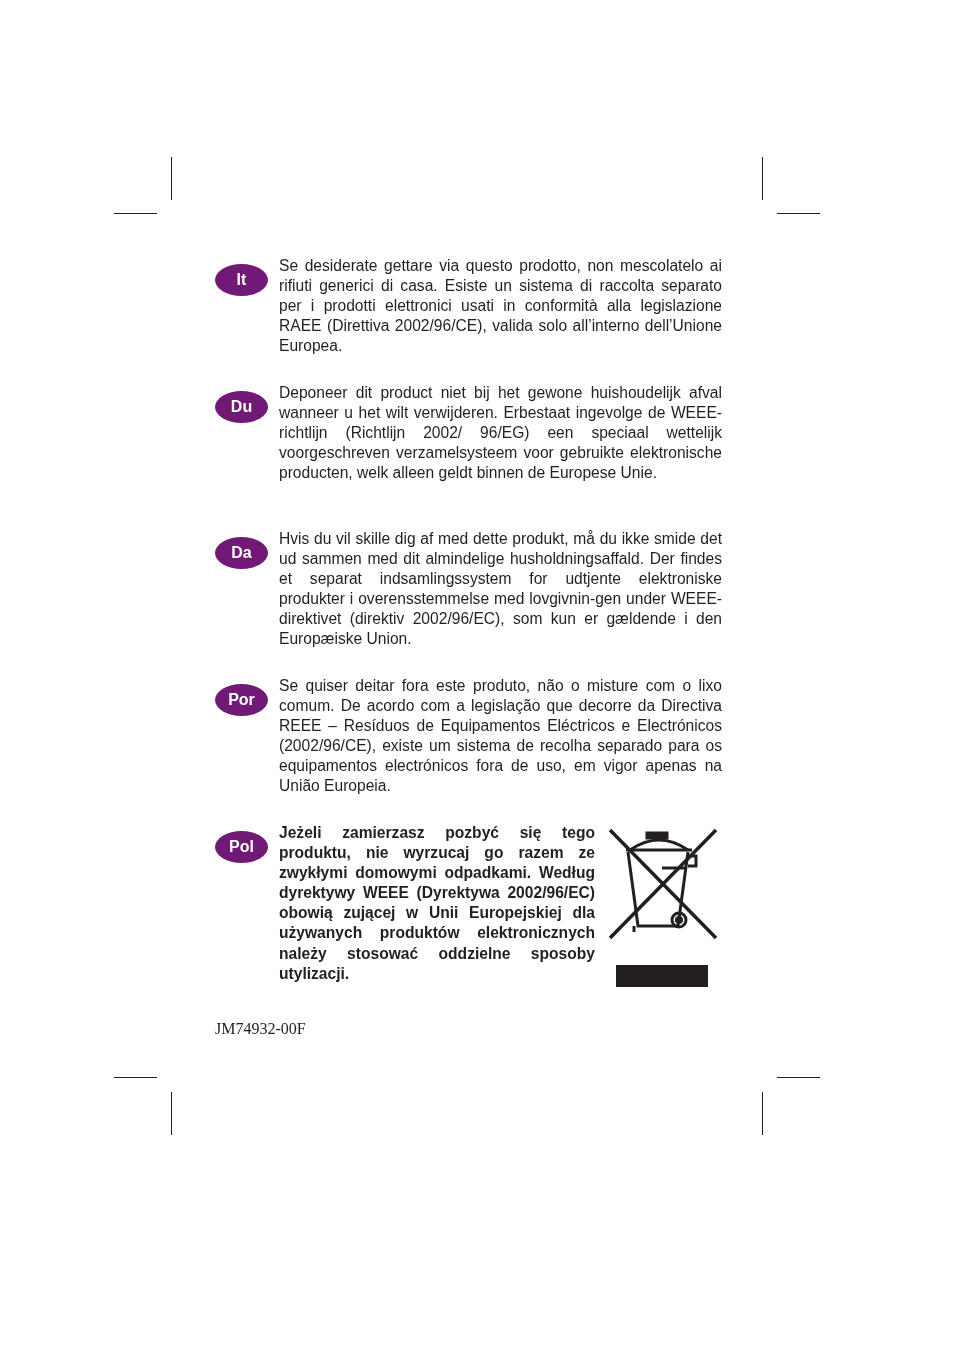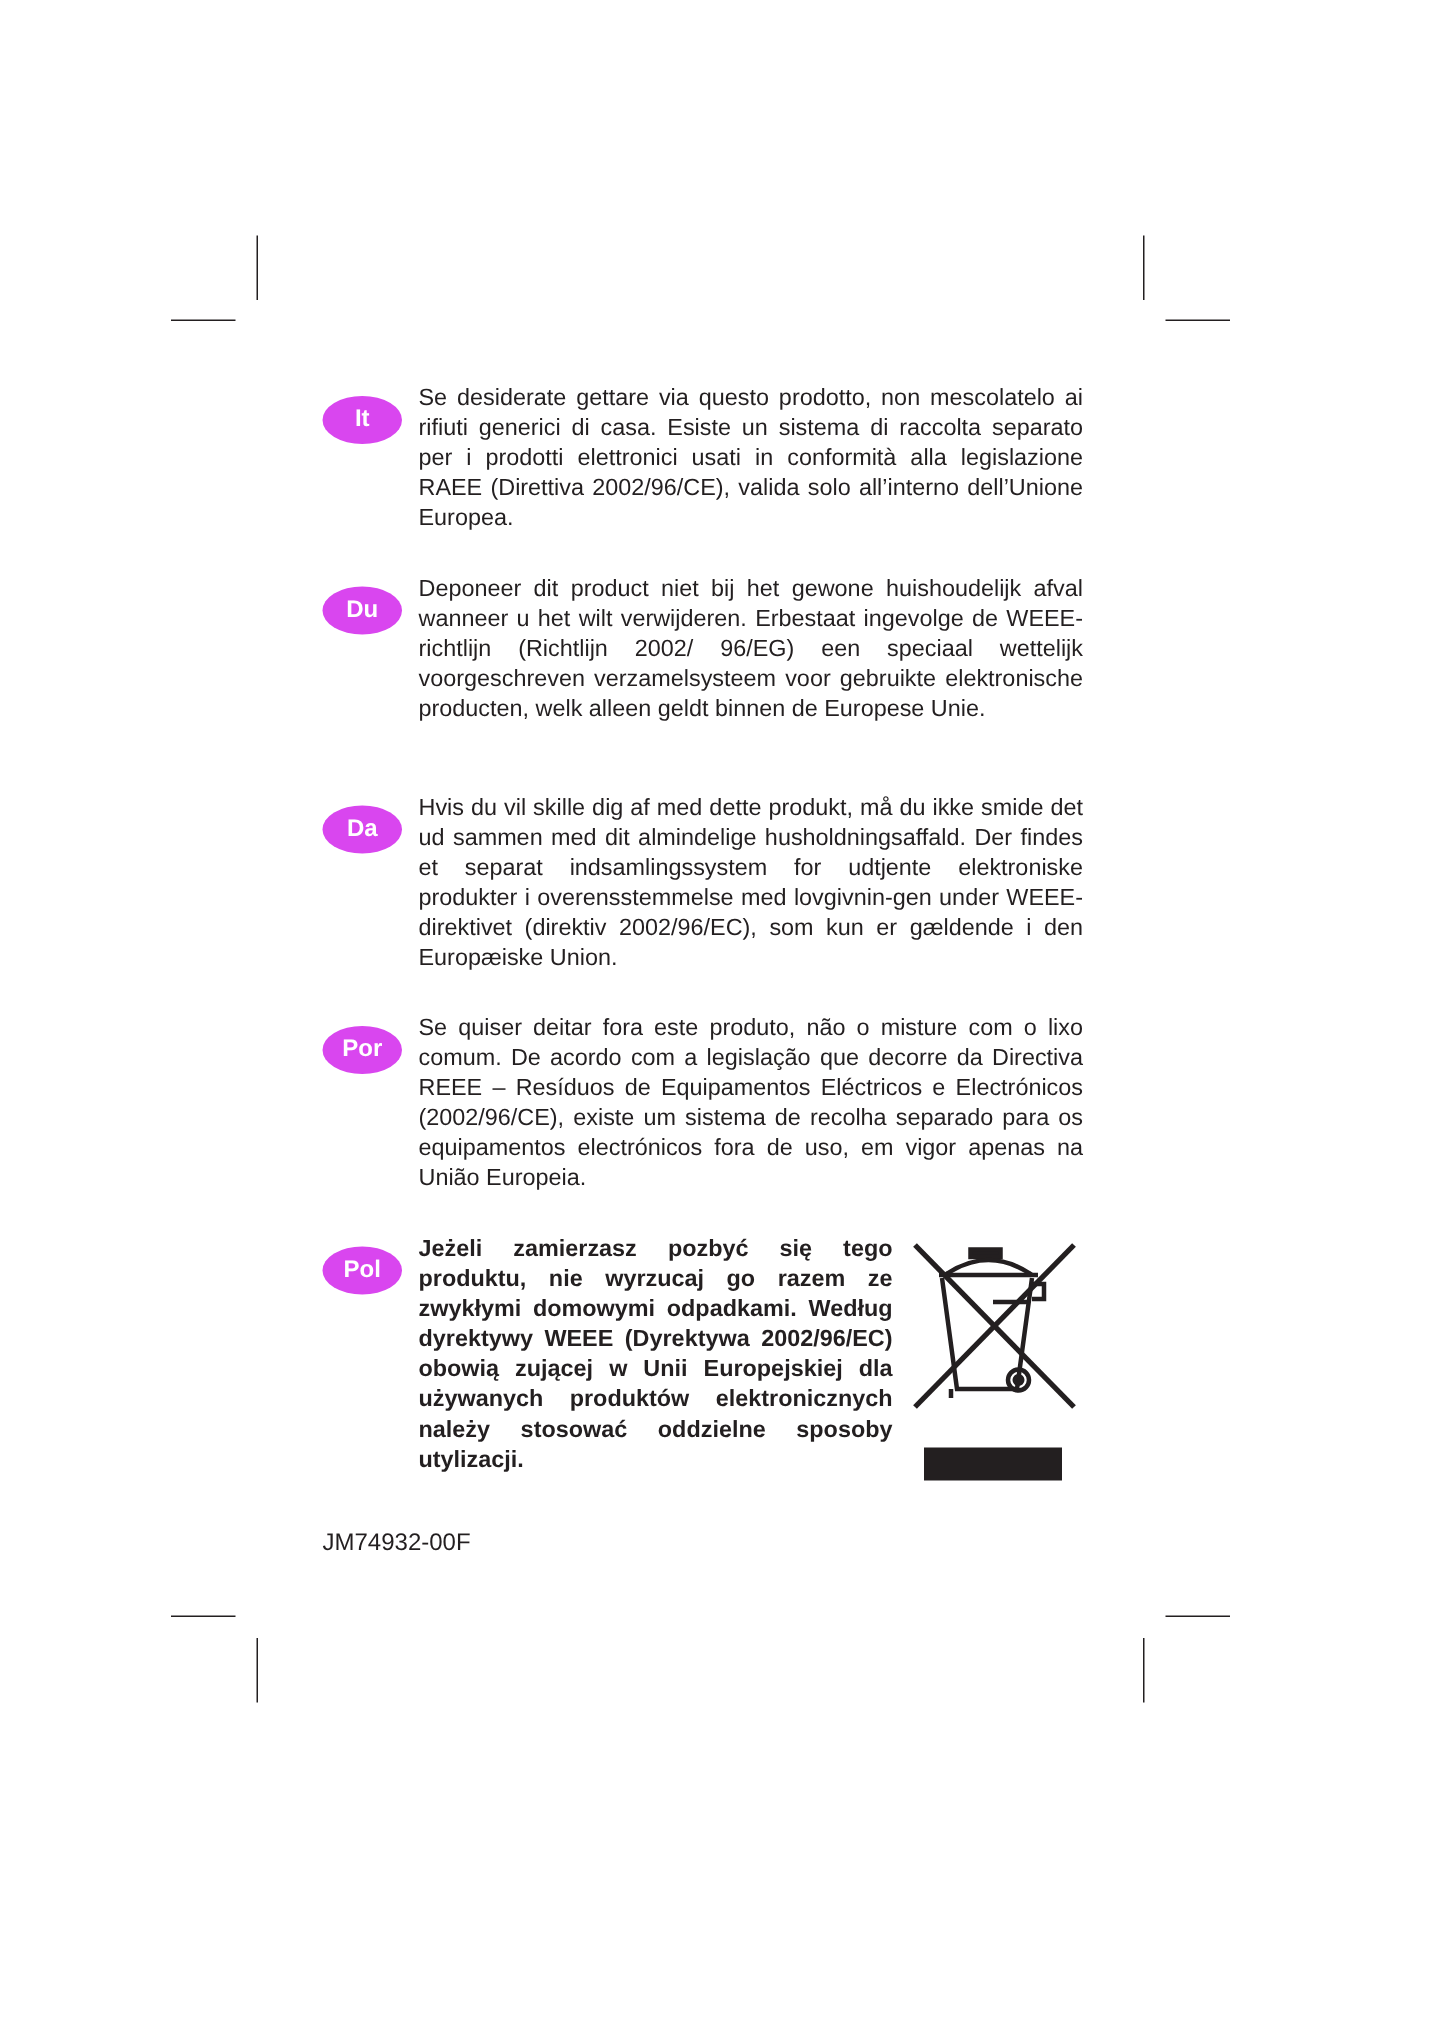--- a/index.html
+++ b/index.html
@@ -1,27 +1,27 @@
 <!DOCTYPE html>
 <html><head>
 <meta charset="utf-8">
 <style>
   html, body { margin: 0; padding: 0; background: #ffffff; }
   body { width: 954px; height: 1350px; position: relative; overflow: hidden;
          font-family: "Liberation Sans", sans-serif; color: #231f20; }
   .crop { position: absolute; background: #231f20; }
   .section { position: absolute; left: 215px; width: 503px; }
   .badge { position: absolute; left: 0; top: 0; width: 53px; height: 32px; border-radius: 50%;
-           background: #d946ef; color: #fff; font-weight: bold; font-size: 16px;
+           background: #701a75; color: #fff; font-weight: bold; font-size: 16px;
            display: flex; align-items: center; justify-content: center; }
   .text { position: absolute; left: 64px; top: -8px; width: 443px; font-size: 15.6px;
           line-height: 20.1px; text-align: justify; }
   .text.narrow { width: 316px; font-weight: bold; }
   .symbol { position: absolute; left: 606px; top: 826px; width: 114px; height: 165px; }
-  .code { position: absolute; left: 215px; top: 1020px; font-size: 16px; }
+  .code { position: absolute; left: 215px; top: 1020px; font-size: 16px; font-family: Liberation Serif, serif; }
 </style>
 </head>
 <body>
 
 <div class="crop" style="left:171px;top:157px;width:1px;height:43px;"></div>
 <div class="crop" style="left:114px;top:213px;width:43px;height:1px;"></div>
 <div class="crop" style="left:762px;top:157px;width:1px;height:43px;"></div>
 <div class="crop" style="left:777px;top:213px;width:43px;height:1px;"></div>
 <div class="crop" style="left:114px;top:1077px;width:43px;height:1px;"></div>
 <div class="crop" style="left:171px;top:1092px;width:1px;height:43px;"></div>

